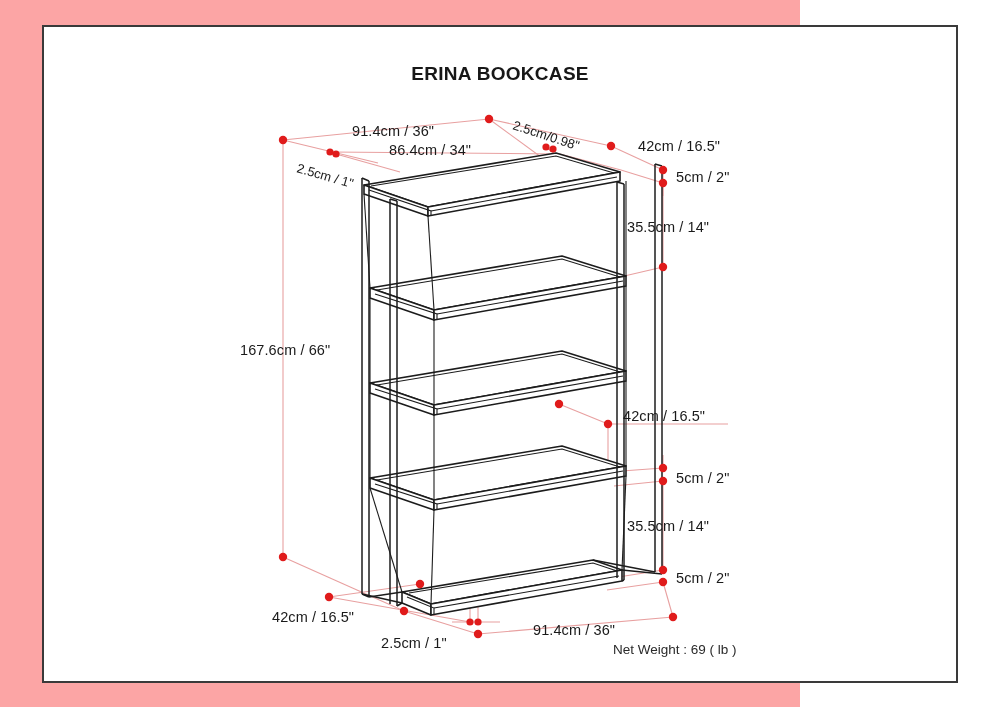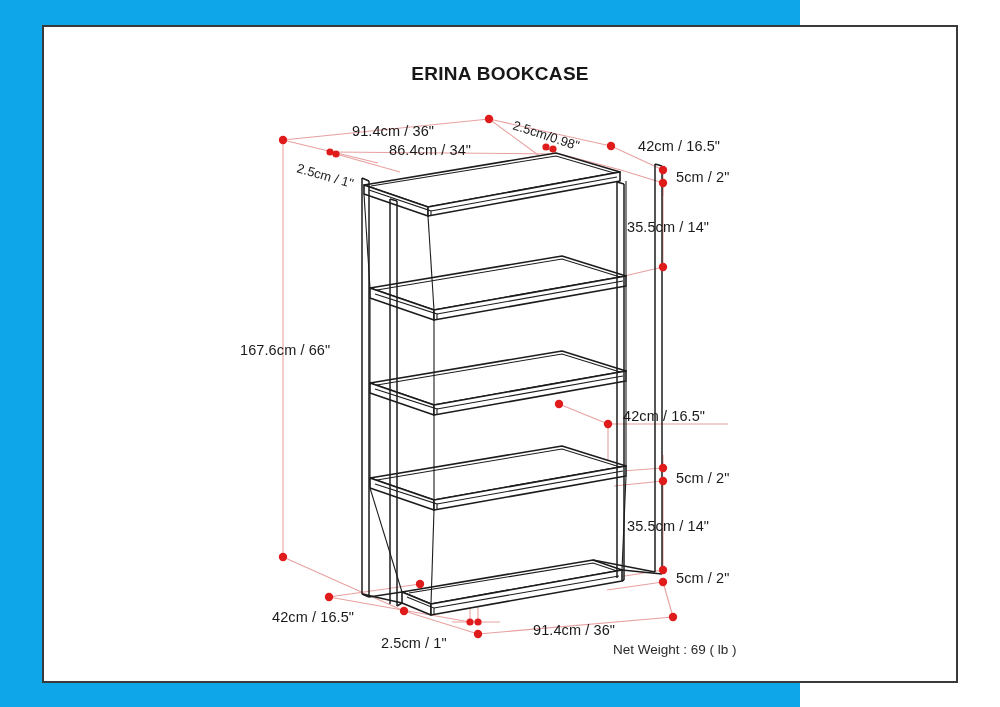--- a/index.html
+++ b/index.html
@@ -12,21 +12,21 @@
     height: 707px;
     font-family: "Liberation Sans", sans-serif;
     position: relative;
     overflow: hidden;
   }
   #root {
     position: absolute;
     left: 0; top: 0;
     width: 800px;
     height: 707px;
-    background: #0ea5e9;
+    background: #fca5a5;
   }
   .frame-border {
     position: absolute;
     left: 42px;
     top: 25px;
     width: 916px;
     height: 658px;
     border: 2px solid #3a3a3a;
     box-sizing: border-box;
     background: #ffffff;

